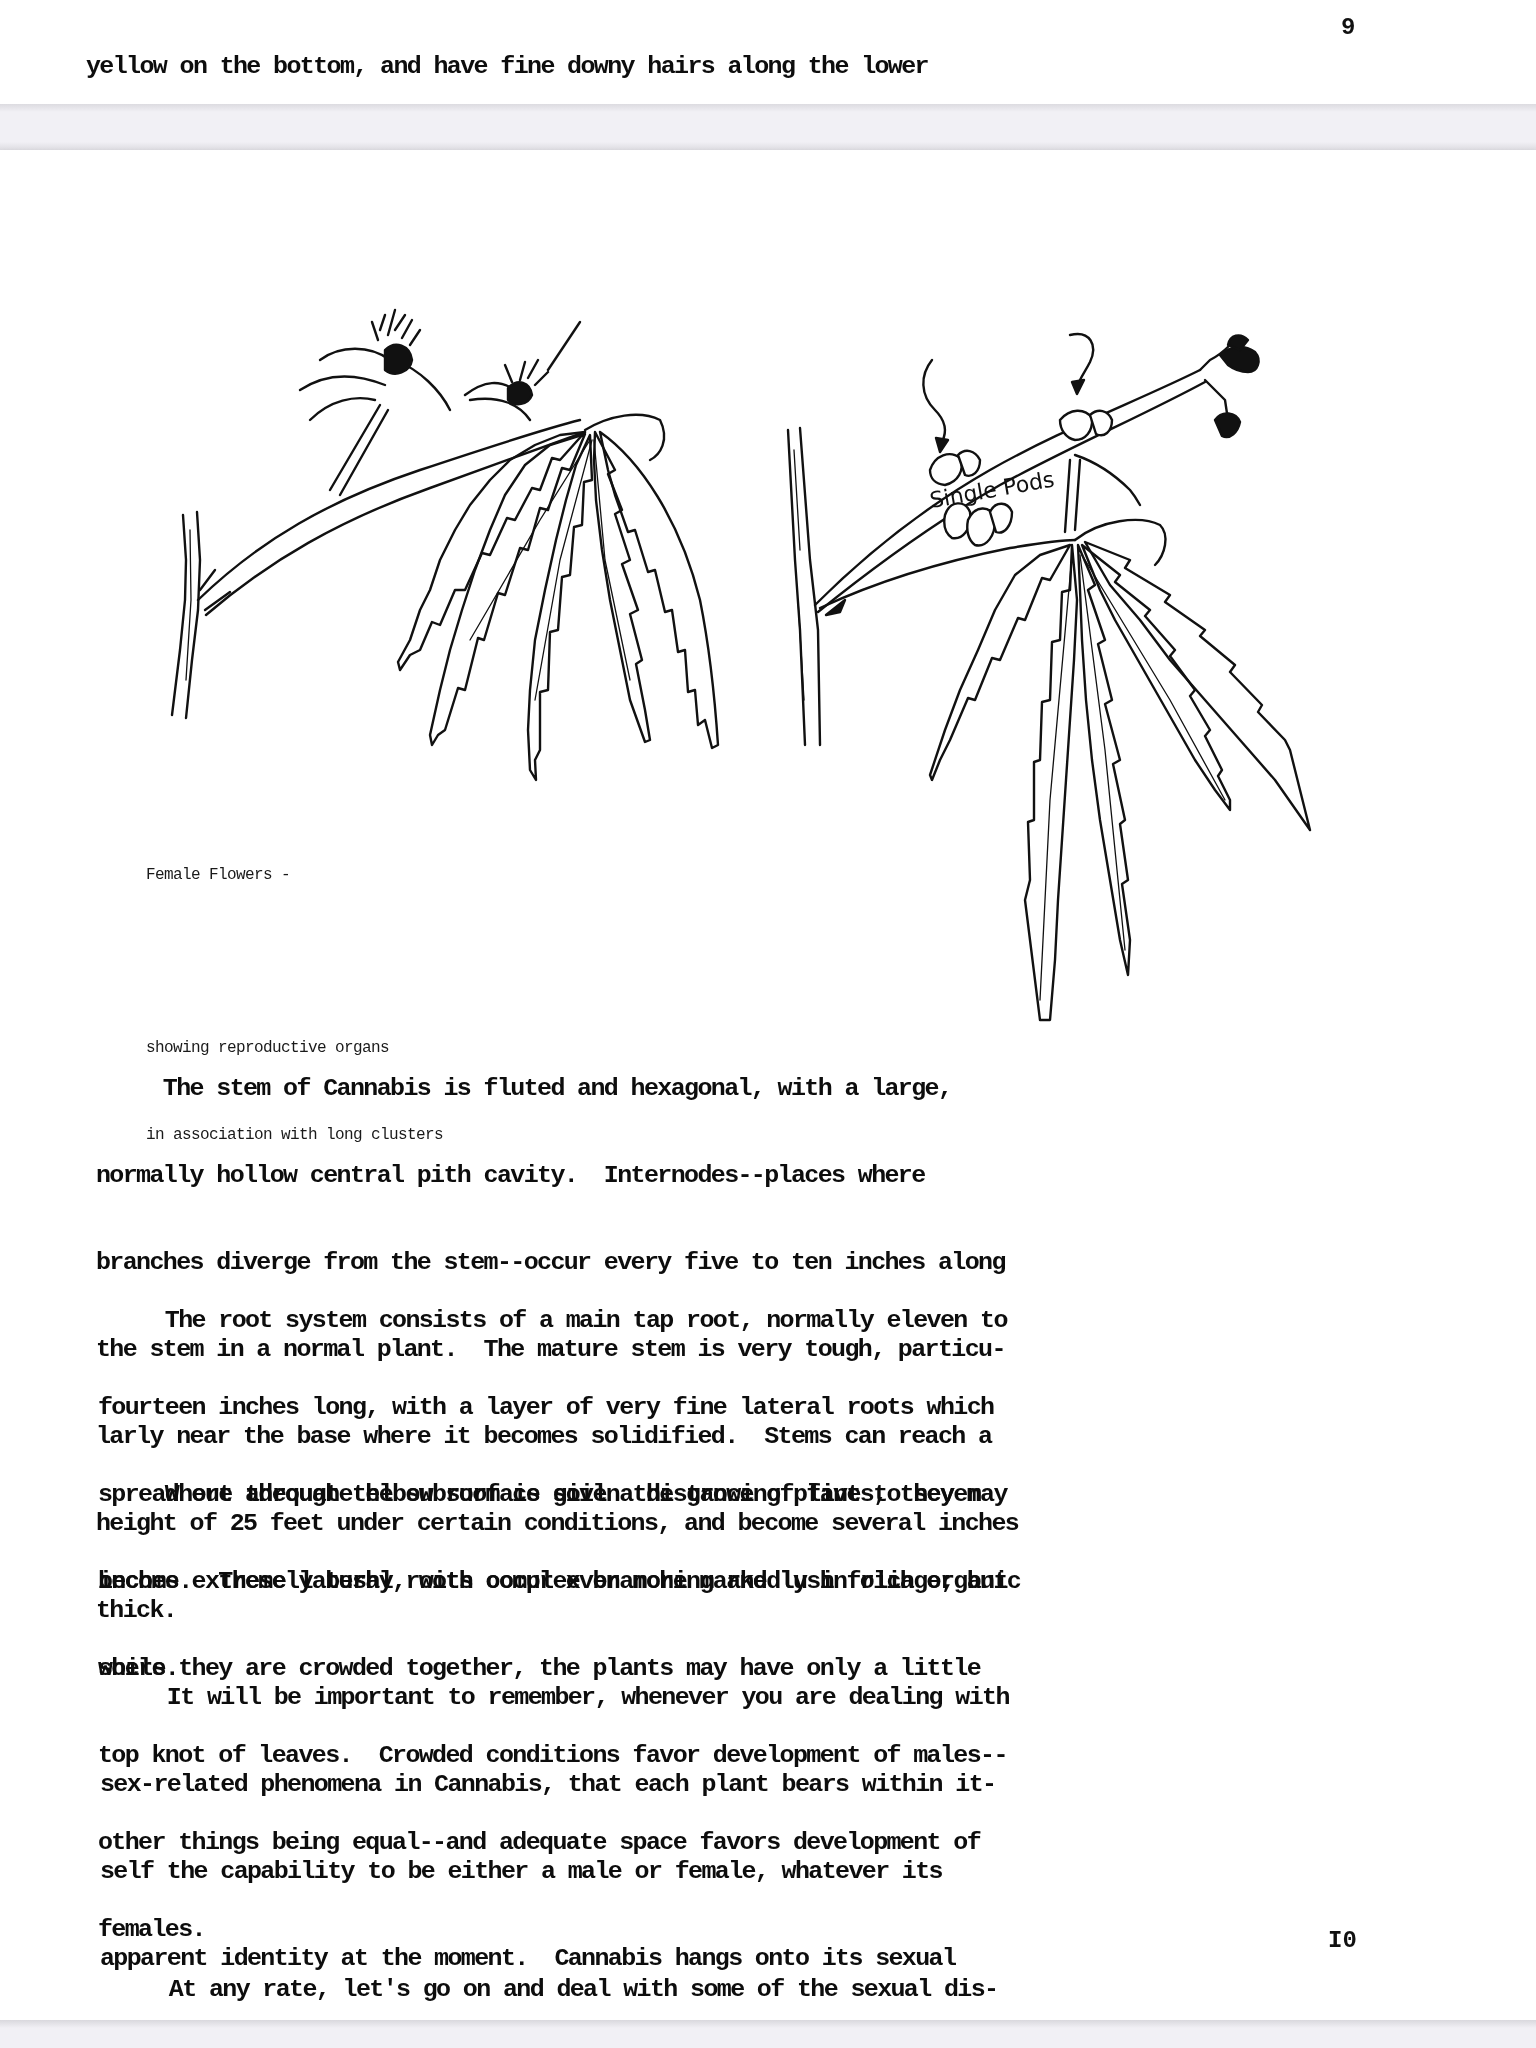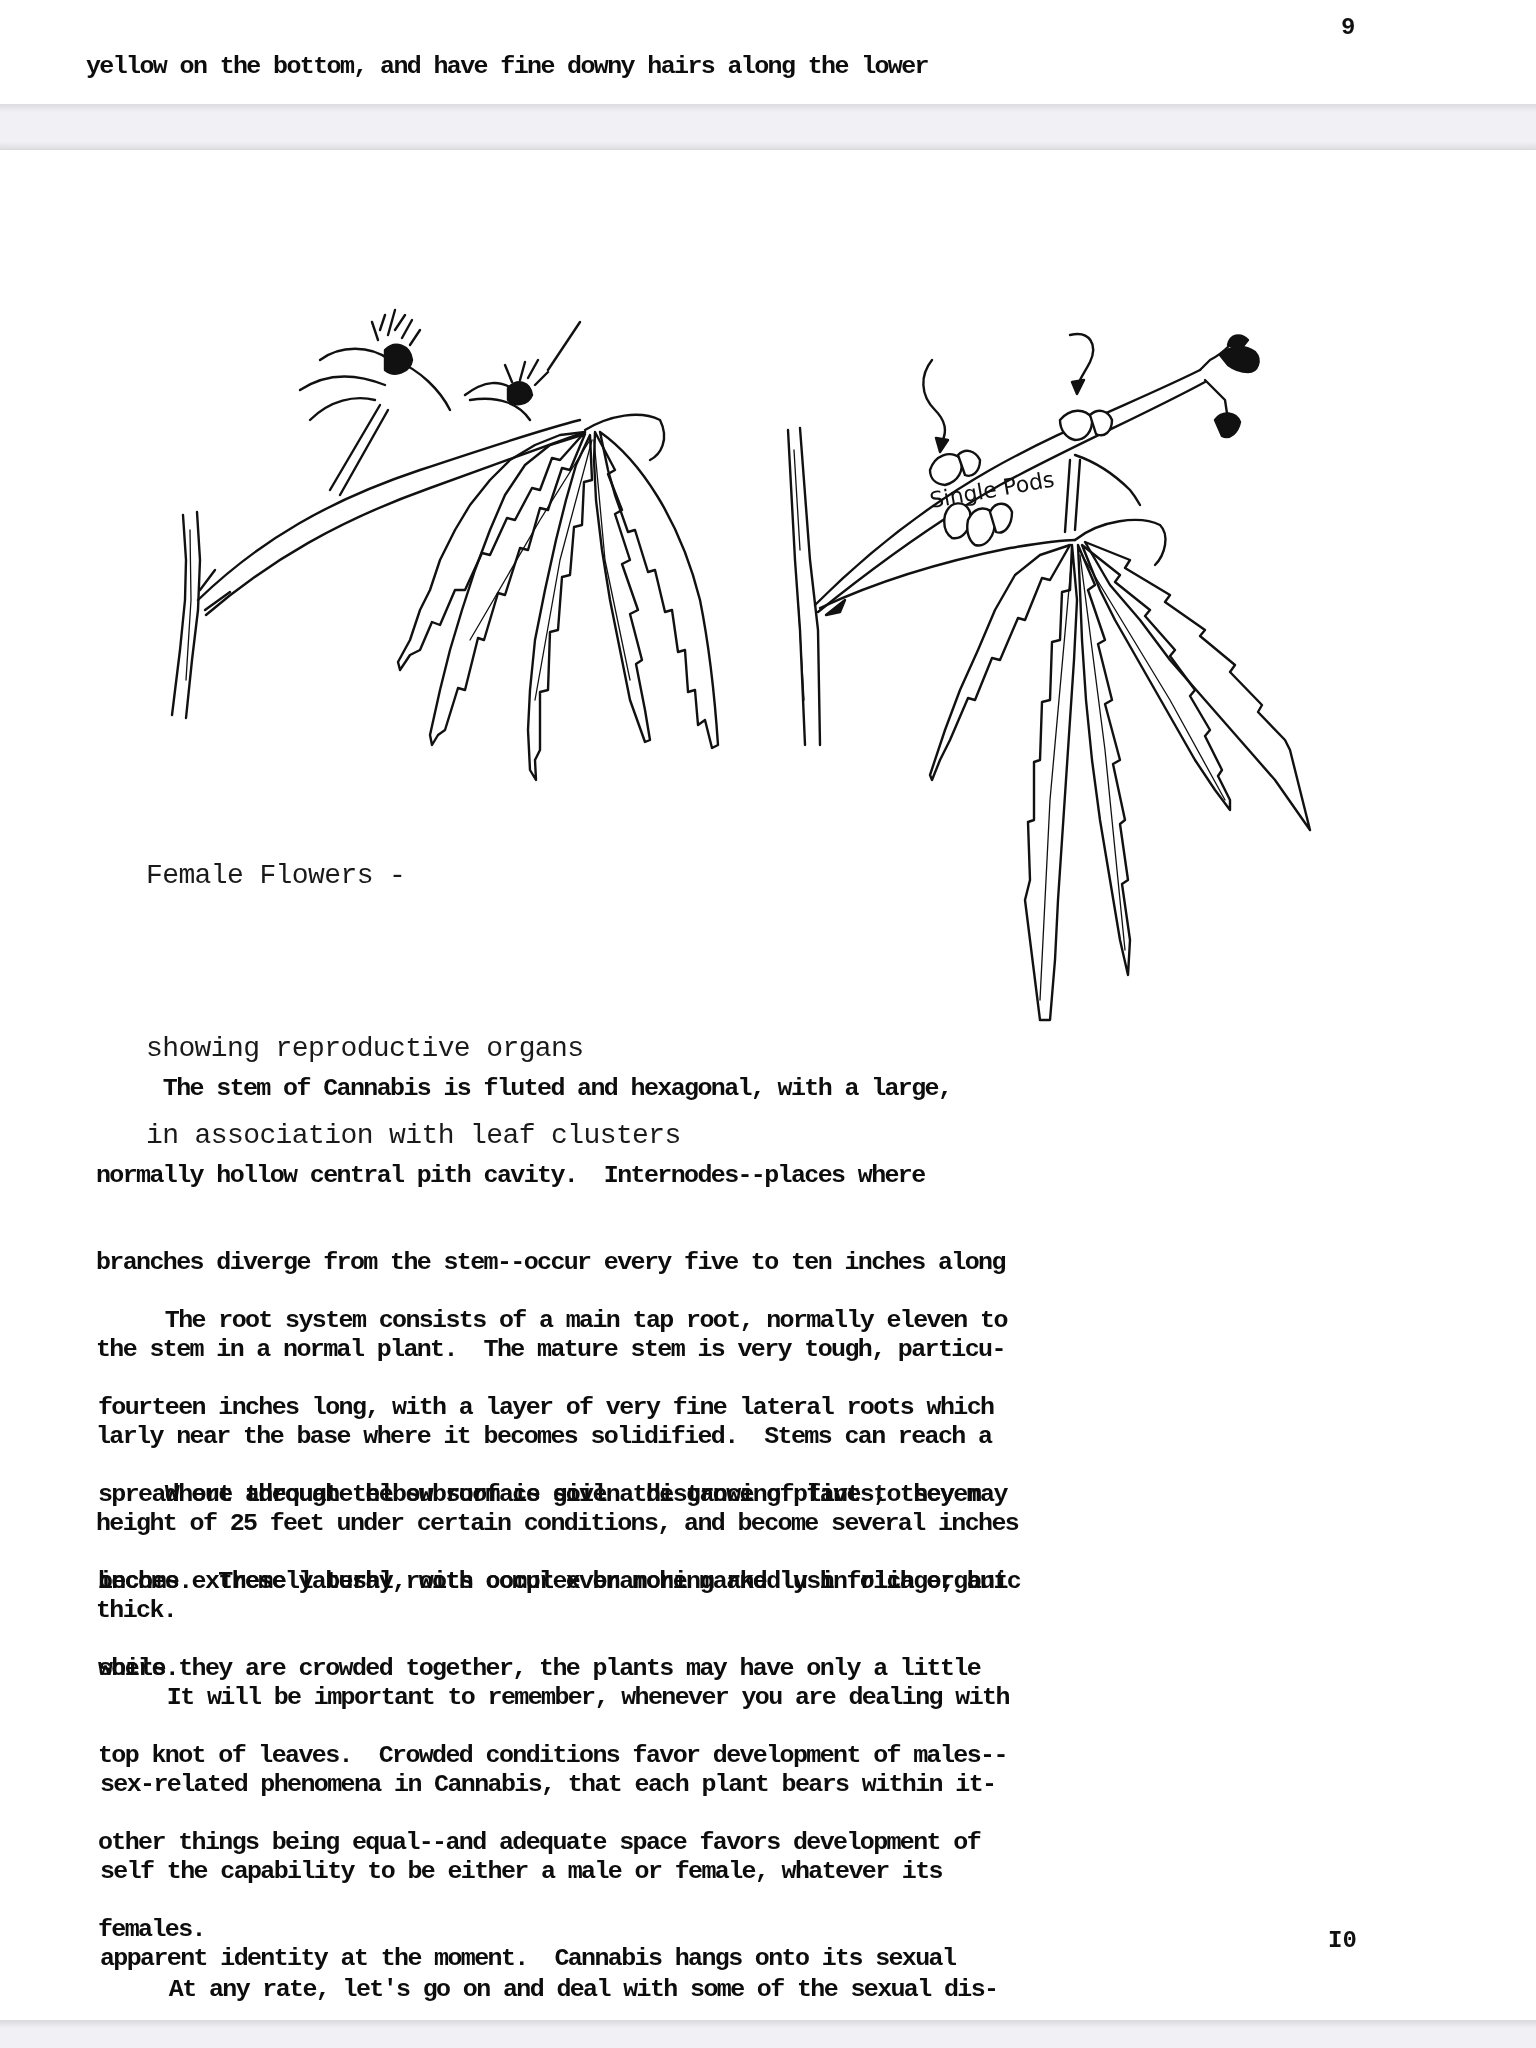--- a/index.html
+++ b/index.html
@@ -52,21 +52,21 @@
       letter-spacing: -1.6px;
       white-space: pre;
       color: #0d0d0d;
       transform: scaleX(1.02);
       transform-origin: left top;
     }
     .caption {
       position: absolute;
       font-family: "Liberation Mono", "DejaVu Sans Mono", monospace;
       font-weight: normal;
-      font-size: 28px;
+      font-size: 16px;
       line-height: 29px;
       letter-spacing: -0.6px;
       white-space: pre;
       color: #1a1a1a;
     }
     .page-number {
       position: absolute;
       font-family: "Liberation Mono", "DejaVu Sans Mono", monospace;
       font-weight: bold;
       font-size: 24px;
@@ -198,21 +198,21 @@
         <path class="fill-dark" d="M1072 382 L1084 380 L1077 394 Z"></path>
       </g>
     </svg>
 
     <div class="hand-label" style="left:932px; top:338px;">Single Pods</div>
 
     <div class="caption" style="left:146px; top:653px;">
       <span class="line">Female Flowers -</span>
       <span class="line" style="height:28px;"></span>
       <span class="line">showing reproductive organs</span>
-      <span class="line">in association with leaf clusters</span>
+      <span class="line">in association with long clusters</span>
     </div>
 
   </div>
 
   <div class="typed" style="left:96px; top:866px;">
     <span class="line">     The stem of Cannabis is fluted and hexagonal, with a large,</span>
     <span class="line">normally hollow central pith cavity.  Internodes--places where</span>
     <span class="line">branches diverge from the stem--occur every five to ten inches along</span>
     <span class="line">the stem in a normal plant.  The mature stem is very tough, particu-</span>
     <span class="line">larly near the base where it becomes solidified.  Stems can reach a</span>

